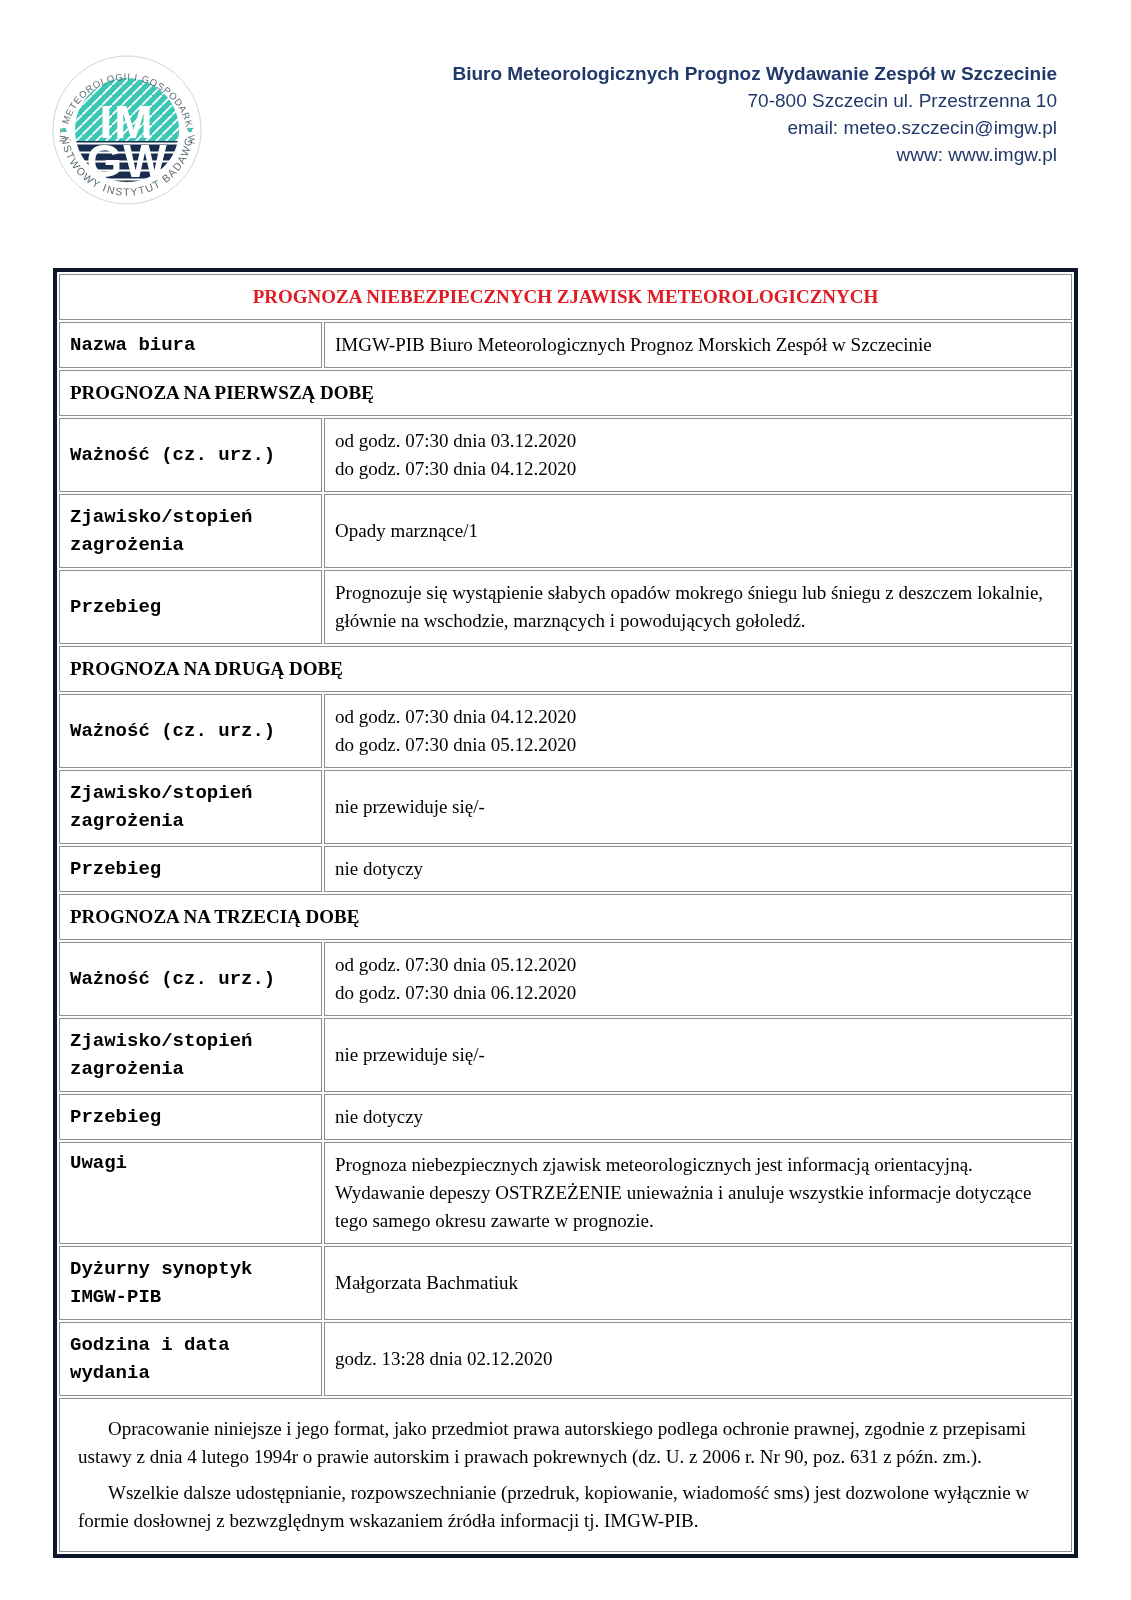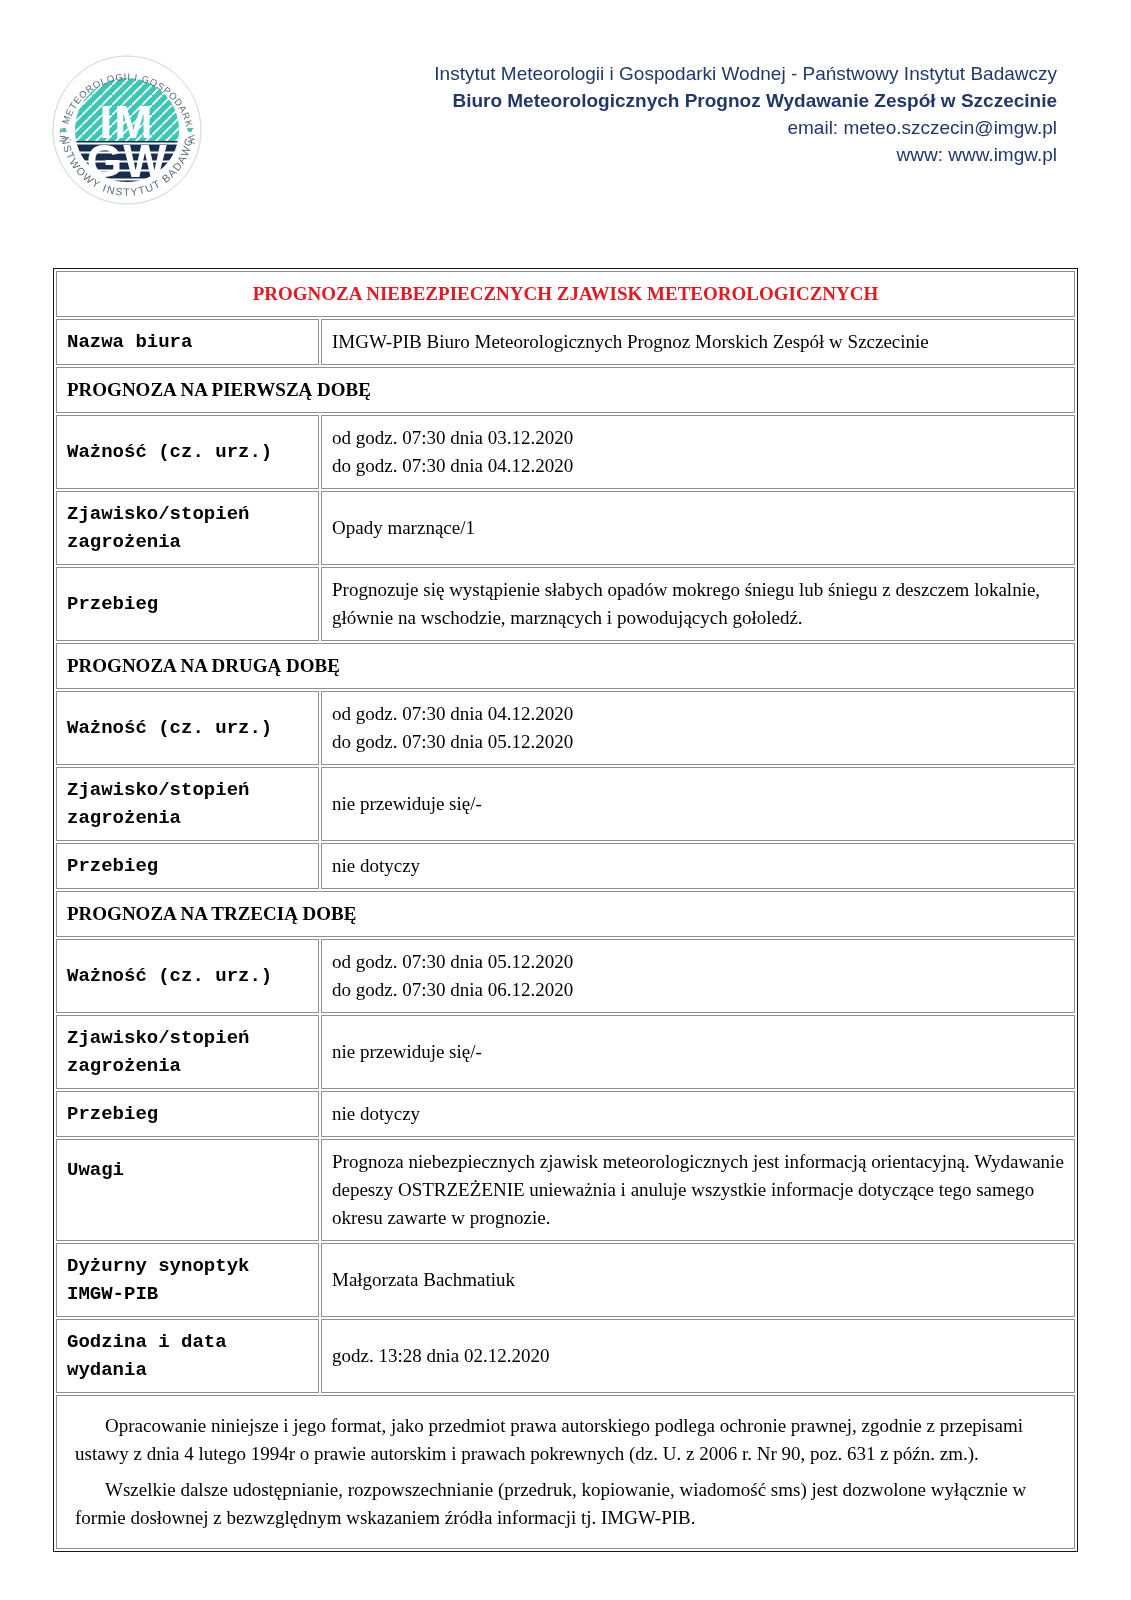--- a/index.html
+++ b/index.html
@@ -21,21 +21,21 @@
     font-size:19px; line-height:27px; color:#21386b;
   }
   .header-text .hline { white-space:nowrap; }
   .header-text .bold { font-weight:bold; }
 
   
   table.forecast {
     position:absolute; left:53px; top:268px;
     width:1025px; table-layout:fixed;
     border-collapse:separate; border-spacing:2px;
-    border:1px solid #0f172a; background:#fdfdfd;
+    border:4px solid #0f172a; background:#fdfdfd;
   }
   table.forecast td {
     border:1px solid #8f8f8f; background:#ffffff;
     padding:8px 10px; font-size:19px; line-height:28px;
     vertical-align:middle; overflow:hidden;
   }
   td.label { font-weight:bold;font-family:Liberation Mono, monospace; }
   td.title-cell {
     text-align:center; font-weight:bold; font-size:23px;
     color:#e01b22; padding:10px 8px; line-height:26px;
@@ -92,22 +92,22 @@
       <text class="arc-text" font-size="10.5" letter-spacing="1.4">
         <textPath href="#botArcPath" startOffset="50%" text-anchor="middle">PAŃSTWOWY INSTYTUT BADAWCZY</textPath>
       </text>
 
       <circle cx="12" cy="75" r="2.3" fill="#3cc7b4"></circle>
       <circle cx="138" cy="75" r="2.3" fill="#3cc7b4"></circle>
     </svg>
   </div>
 
   <div class="header-text">
-    <div class="hline">Instytut Meteorologii i Gospodarki Wodnej - Państwowy Instytut Badawczy</div>
     <div class="hline bold">Biuro Meteorologicznych Prognoz Wydawanie Zespół w Szczecinie</div>
+    <div class="hline">70-800 Szczecin ul. Przestrzenna 10</div>
     <div class="hline">email: meteo.szczecin@imgw.pl</div>
     <div class="hline">www: www.imgw.pl</div>
   </div>
 </div>
 
 <table class="forecast">
   <colgroup>
       <col style="width:263px">
       <col>
     </colgroup>
@@ -174,21 +174,21 @@
   <tr>
     <td class="label">Zjawisko/stopień zagrożenia</td>
     <td class="value-bold">nie przewiduje się/-</td>
   </tr>
   <tr>
     <td class="label">Przebieg</td>
     <td>nie dotyczy</td>
   </tr>
 
   <tr>
-    <td class="label" style="vertical-align:top; padding-top:16px;">Uwagi</td>
+    <td class="label" style="vertical-align:top; padding-top:6px;">Uwagi</td>
     <td>Prognoza niebezpiecznych zjawisk meteorologicznych jest informacją orientacyjną. Wydawanie depeszy OSTRZEŻENIE unieważnia i anuluje wszystkie informacje dotyczące tego samego okresu zawarte w prognozie.</td>
   </tr>
   <tr>
     <td class="label">Dyżurny synoptyk IMGW-PIB</td>
     <td>Małgorzata Bachmatiuk</td>
   </tr>
   <tr>
     <td class="label">Godzina i data wydania</td>
     <td>godz. 13:28 dnia 02.12.2020</td>
   </tr>

